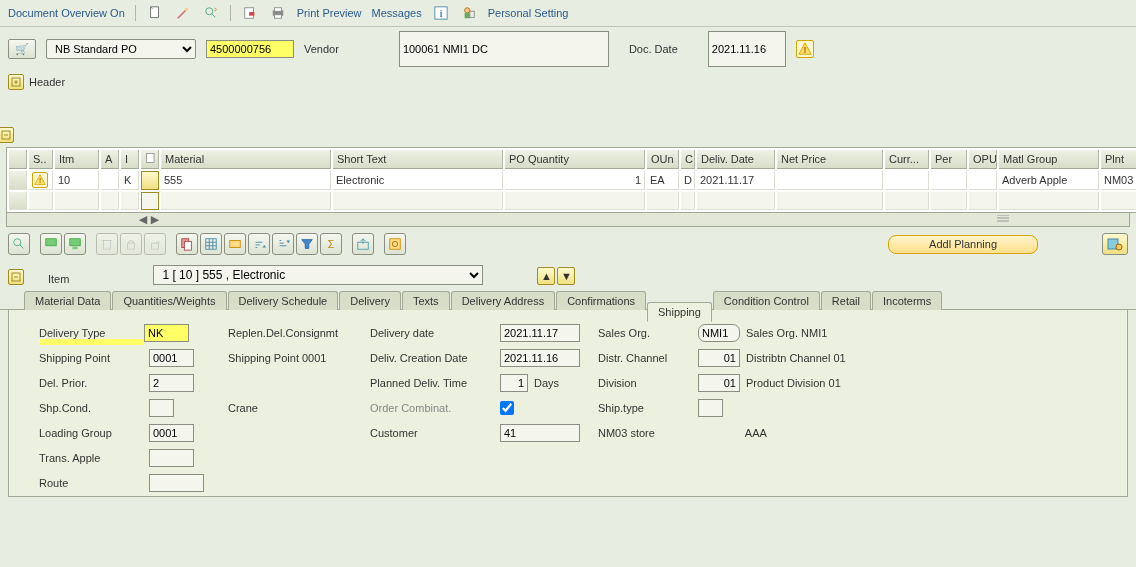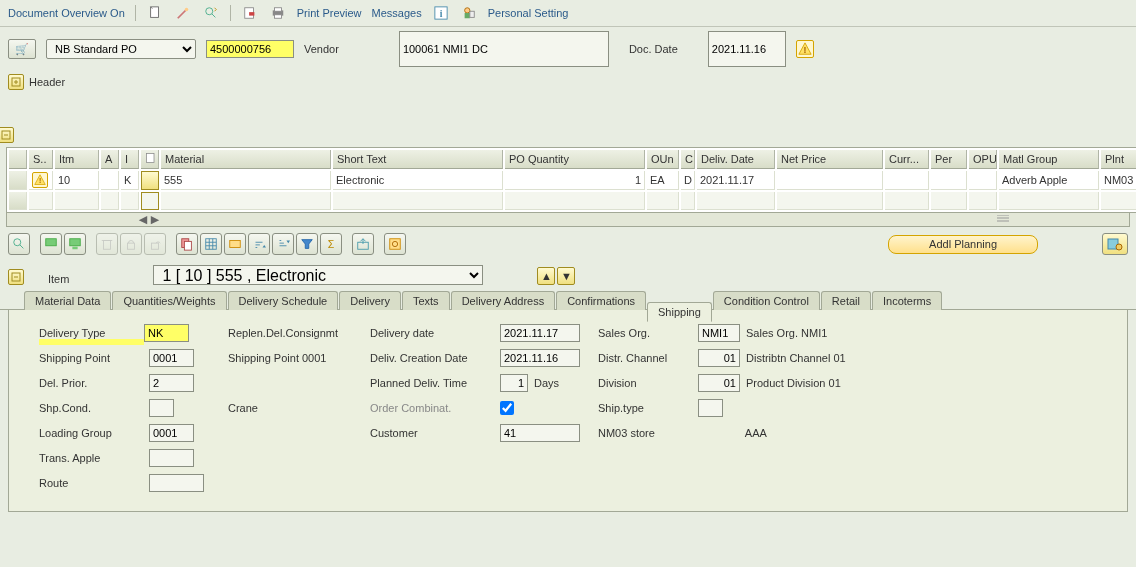--- a/index.html
+++ b/index.html
@@ -171,21 +171,21 @@
   .item-select-row {
     display:flex;
     align-items:flex-end;
     gap:24px;
     padding:4px 8px;
   }
   .item-select {
     width:330px; height:20px;
     border:1px solid #8a8f82;
     background:#f4f6ee;
-    font-size:16px;
+    font-size:12px;
     padding-left:4px;
   }
   .up-down {
     display:flex; gap:2px;
   }
   .up-down .bt {
     width:18px;height:18px;
     background:linear-gradient(#fffad0,#f0e080);
     border:1px solid #a08c20;
     border-radius:2px;
@@ -210,21 +210,21 @@
     position:relative;
     top:1px;
   }
   .tab.active {
     background:#ecf0df;
     top:13px;
     border-bottom:1px solid #ecf0df;
     z-index:2;
   }
   .tab-content {
-    padding:12px 18px 17px 30px;
+    padding:12px 18px 2px 30px;
     background:#ecf0df;
     border:1px solid #a2a896;
     border-top:none;
     margin:0 8px;
     display:flex;
     gap:18px;
   }
   .form-col { display:flex; flex-direction:column; gap:3px; }
   .form-row { display:flex; align-items:center; height:22px; }
   .form-label { width:110px; font-size:11px;}
@@ -642,21 +642,21 @@
     </div>
     <div class="form-row">
       <span class="form-label-2">Customer</span>
       <input class="form-input-med" value="41" style="">
     </div>
   </div>
 
   <div class="form-col">
     <div class="form-row">
       <span class="form-label-3">Sales Org.</span>
-      <input class="form-input-short" style="width: 42px;" value="NMI1">
+      <input class="form-input-short" style="width: 42px; border-radius: 7px;" value="NMI1">
       <span class="form-text">Sales Org. NMI1</span>
     </div>
     <div class="form-row">
       <span class="form-label-3">Distr. Channel</span>
       <input class="form-input-short" style="width: 42px; text-align: right;" value="01">
       <span class="form-text">Distribtn Channel 01</span>
     </div>
     <div class="form-row">
       <span class="form-label-3">Division</span>
       <input class="form-input-short" style="width: 42px; text-align: right;" value="01">

